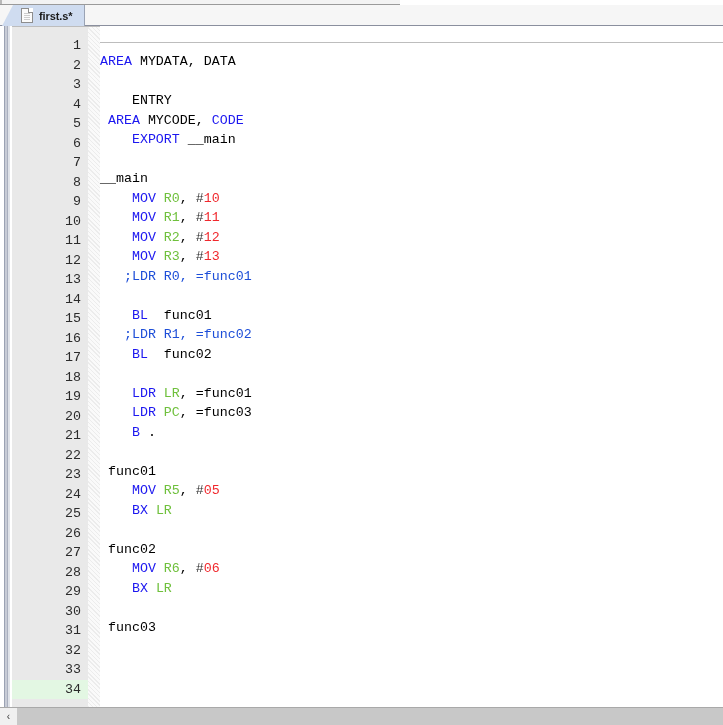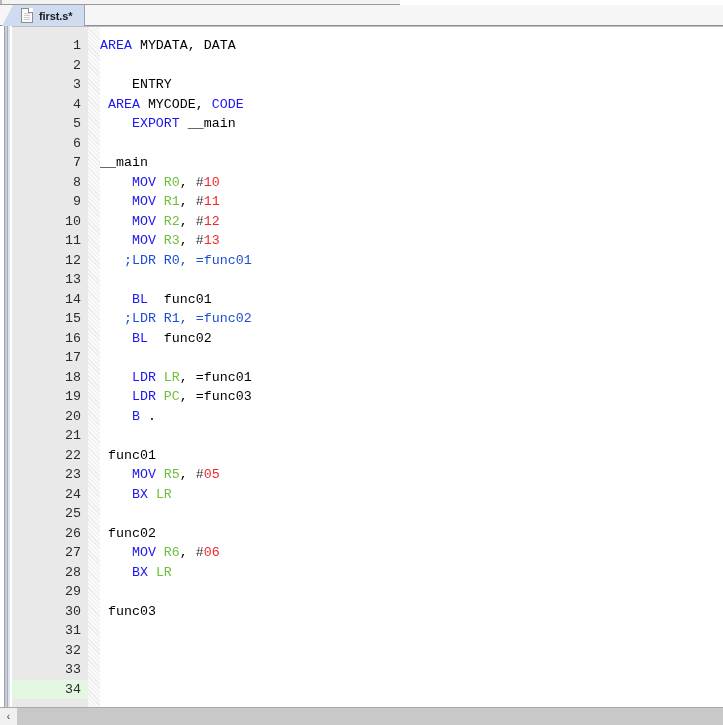--- a/index.html
+++ b/index.html
@@ -146,21 +146,21 @@
     background-color: #fafafa;
     background-image:
       repeating-linear-gradient(45deg,
         #ececec 0px, #ececec 1px,
         #fafafa 1px, #fafafa 3px);
     border-top: 1px solid #bdbdbd;
     box-sizing: border-box;
   }
   .codearea {
     position: absolute;
-    left: 100px; top: 0;
+    left: 100px; top: 16px;
     right: 0; height: 590px;
     background: #ffffff;
     border-top: 1px solid #bdbdbd;
     box-sizing: border-box;
     overflow: hidden;
   }
 
   
   .lines {
     position: absolute;

